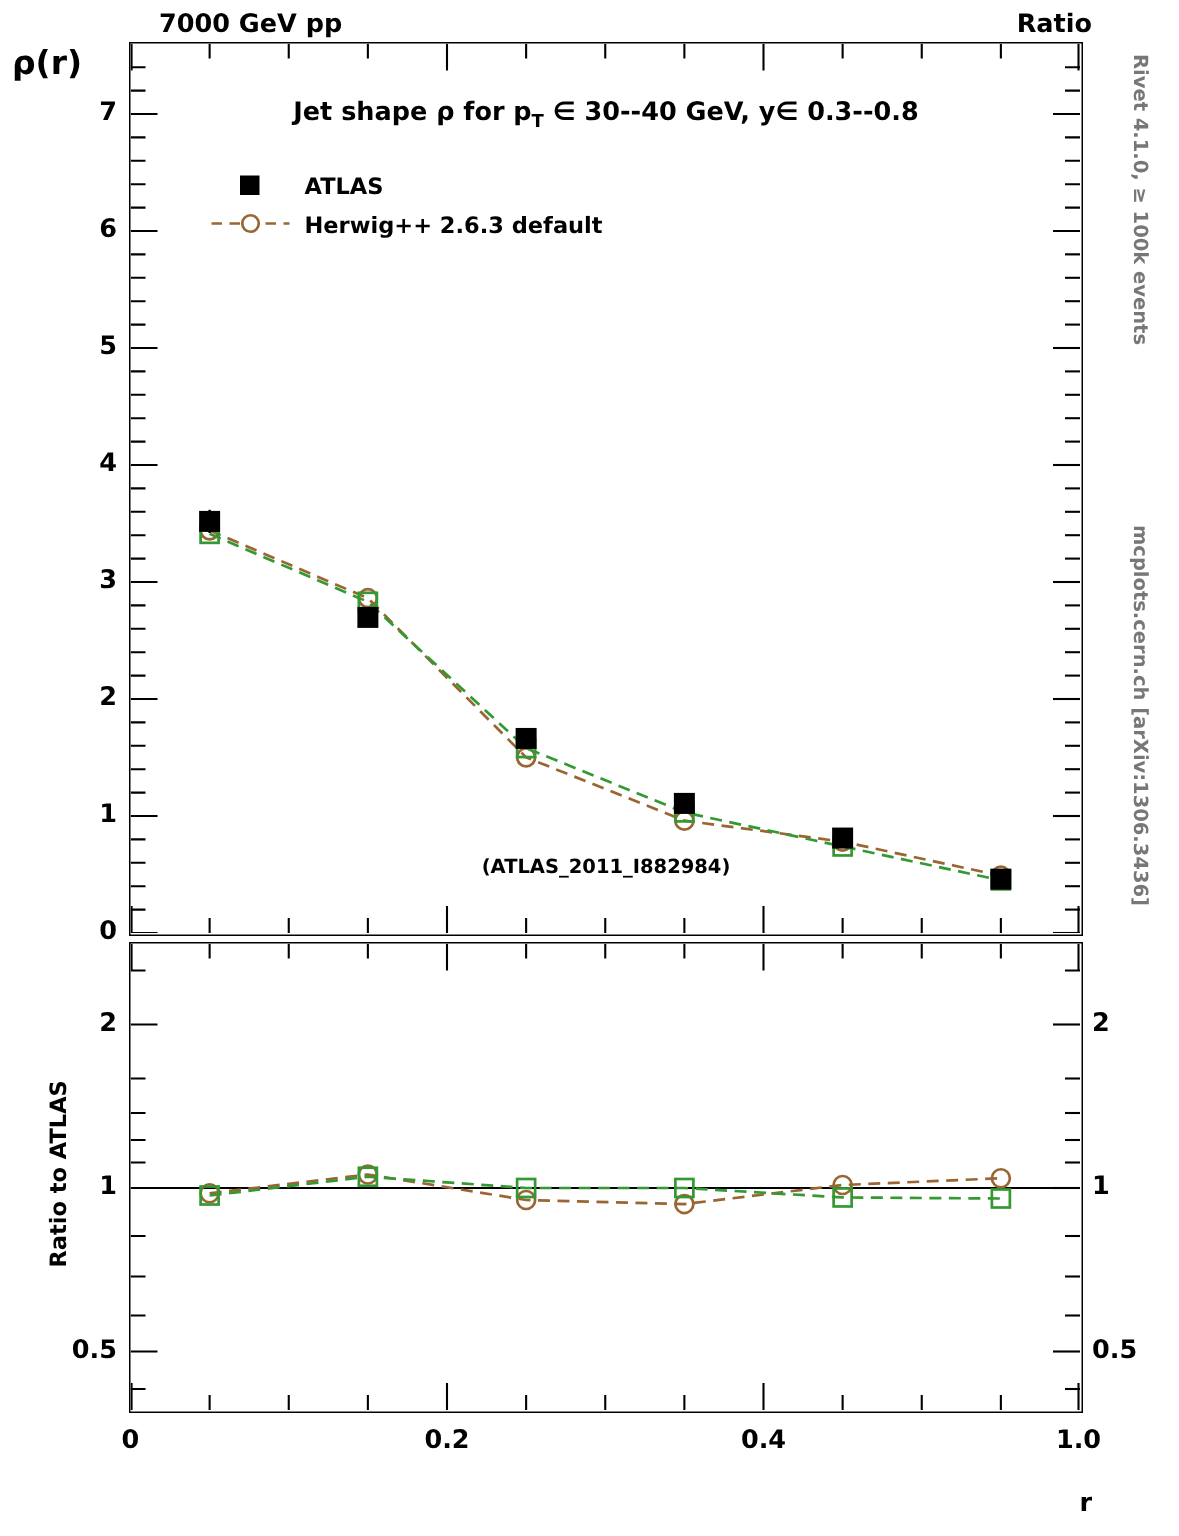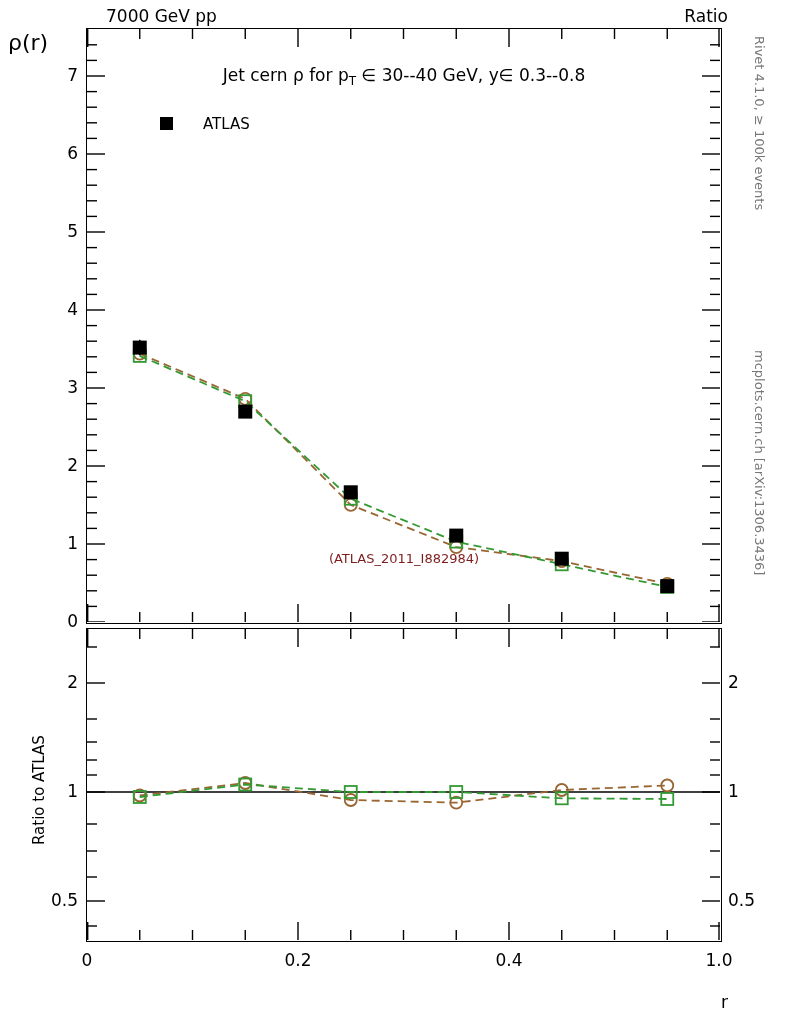--- a/index.html
+++ b/index.html
@@ -11,20 +11,21 @@
     width: 786px;
     height: 1024px;
     font-family: "DejaVu Sans", sans-serif;
     color: #000000;
     overflow: hidden;
   }
   #root {
     position: relative;
     width: 786px;
     height: 816px;
+    font-weight: bold;
   }
   .abs { position: absolute; }
 
   
   .hdr {
     font-size: 17px;
     top: 6px;
   }
   #hdr-left { left: 106px; }
   #hdr-right { right: 58px; }
@@ -118,22 +119,22 @@
     width: 56px;
     height: 20px;
     position: relative;
     flex: 0 0 auto;
     margin-right: 8px;
   }
   .legend-label { white-space: nowrap; }
 
   #watermark {
     font-size: 13px;
-    color: #7f1d1d;
-    top: 522px;
+    color: #000000;
+    top: 542px;
     left: 50%;
     transform: translateX(-50%);
     white-space: nowrap;
   }
   svg { display: block; }
 </style>
 </head>
 <body>
 
 <div id="root">
@@ -295,34 +296,43 @@
           <rect x="45.75" y="311.6" width="14" height="14"></rect>
           <rect x="151.25" y="375.6" width="14" height="14"></rect>
           <rect x="256.75" y="456.3" width="14" height="14"></rect>
           <rect x="362.25" y="499.6" width="14" height="14"></rect>
           <rect x="467.75" y="522.7" width="14" height="14"></rect>
           <rect x="573.25" y="550.1" width="14" height="14"></rect>
         </g>
       </svg>
 
       <div class="abs" id="plot-title">
-        <span>Jet cern</span>
+        <span>Jet shape</span>
         <span style="font-style:normal">ρ</span>
         <span>for p</span><sub style="font-size:12px">T</sub>
         <span>∈ 30--40 GeV, y∈ 0.3--0.8</span>
       </div>
 
       <div class="abs" id="legend">
         <div class="legend-row">
           <span class="legend-key">
             <svg width="56" height="20" viewBox="0 0 56 20">
               <rect x="21" y="4" width="13" height="13" fill="#000000"></rect>
             </svg>
           </span>
           <span class="legend-label">ATLAS</span>
+        </div>
+        <div class="legend-row">
+          <span class="legend-key">
+            <svg width="56" height="20" viewBox="0 0 56 20">
+              <line x1="2" y1="10" x2="54" y2="10" stroke="#996633" stroke-width="1.8" stroke-dasharray="7,5"></line>
+              <circle cx="28" cy="10" r="5.5" fill="#ffffff" stroke="#996633" stroke-width="1.8"></circle>
+            </svg>
+          </span>
+          <span class="legend-label">Herwig++ 2.6.3 default</span>
         </div>
       </div>
 
       <div class="abs" id="watermark">(ATLAS_2011_I882984)</div>
     </div>
   </div>
 
   <div class="abs" style="left:20px; top:28px; width:58px; height:596px;">
     <span class="ytick" style="top:593px">0</span>
     <span class="ytick" style="top:515px">1</span>

